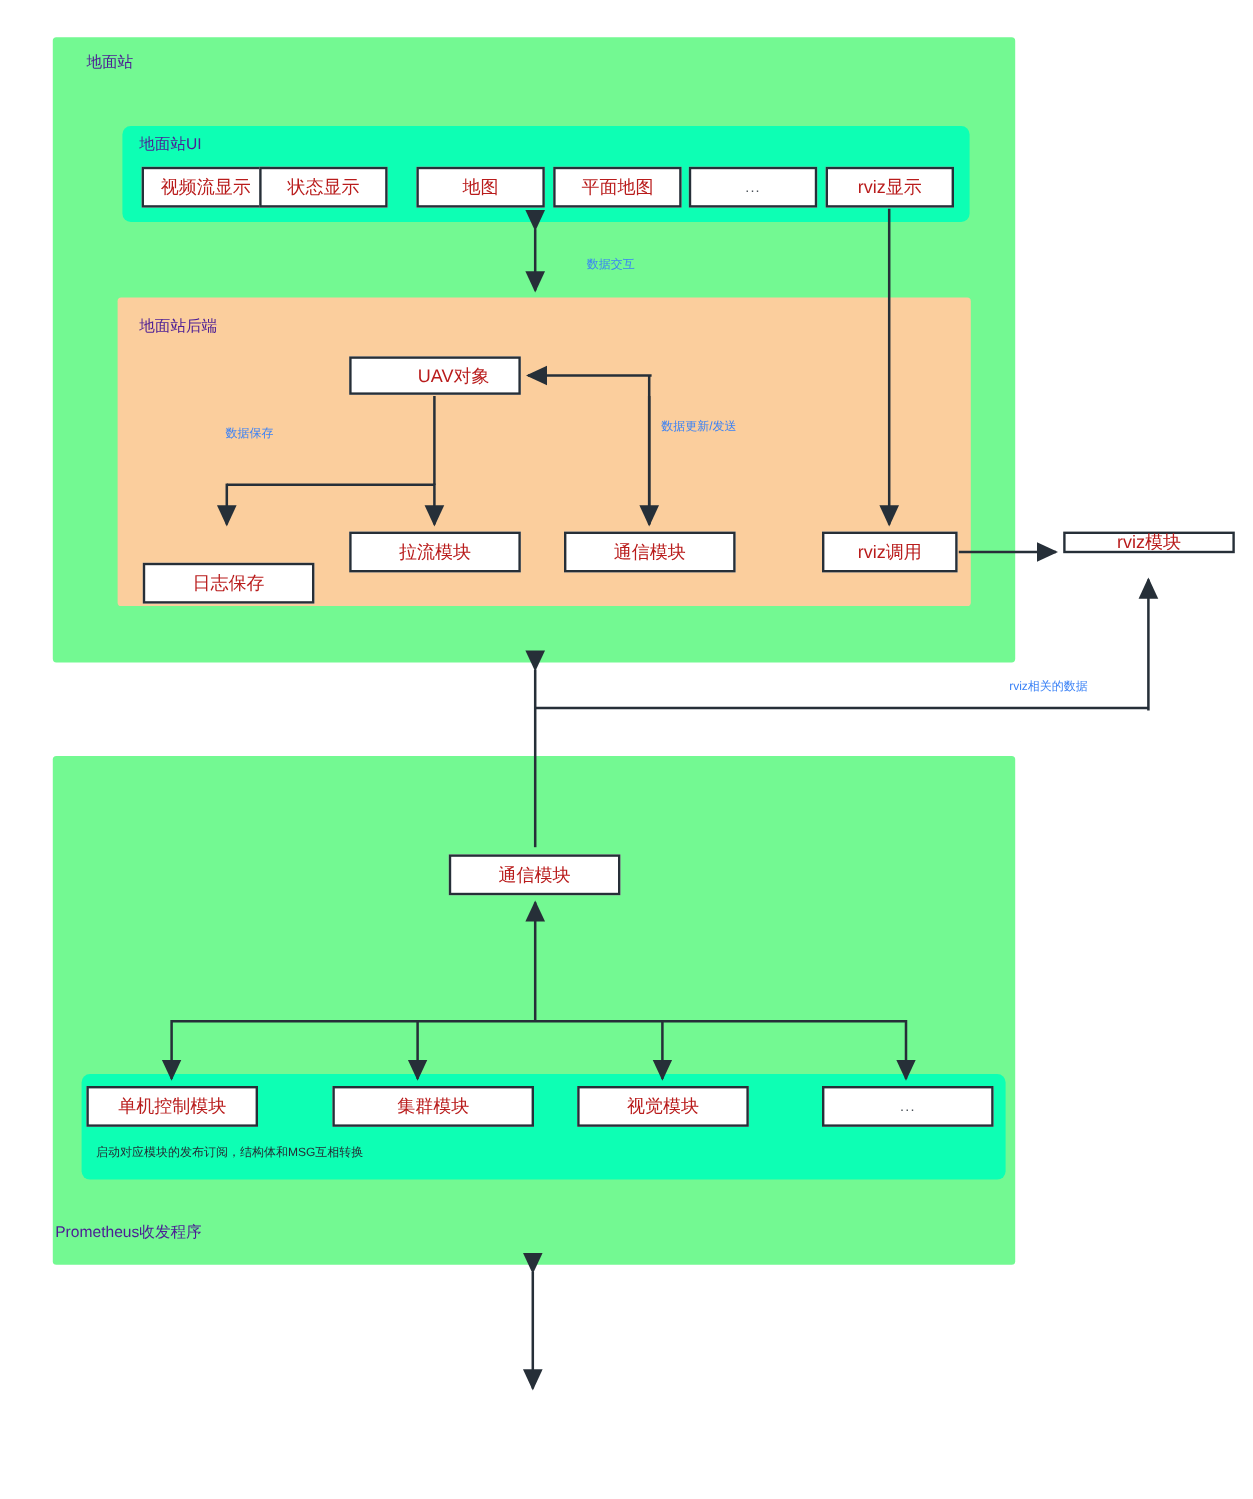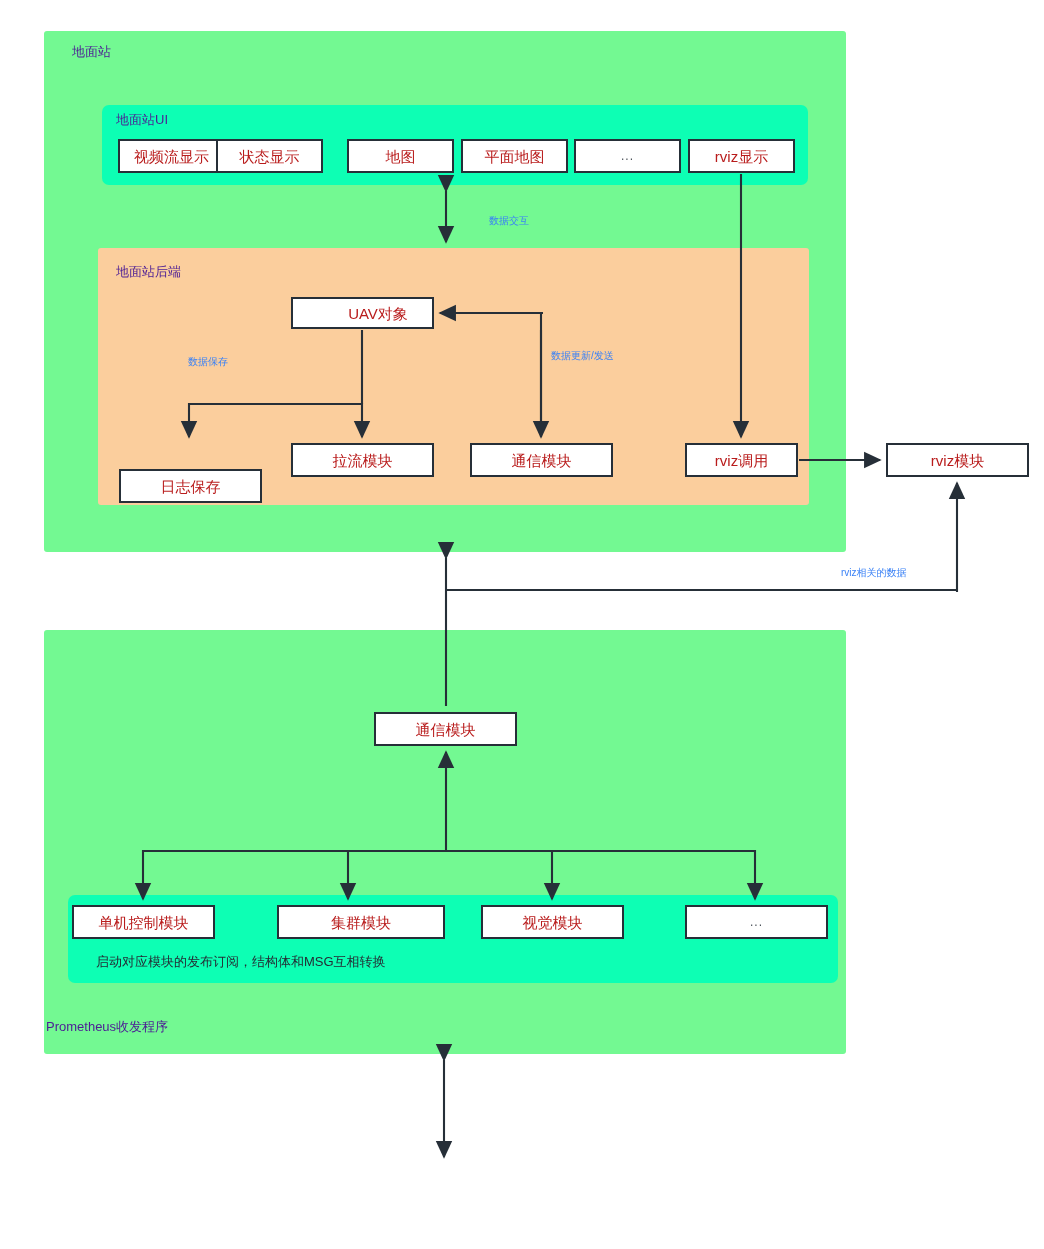--- a/index.html
+++ b/index.html
@@ -74,25 +74,24 @@
   .edge-label {
     position: absolute;
     font-size: 10px;
     color: #3b82f6;
     white-space: nowrap;
     z-index: 6;
     line-height: 1.1;
   }
   .caption {
     position: absolute;
-    font-size: 13px;
+    font-size: 10px;
     color: #252d35;
     white-space: nowrap;
     z-index: 6;
-    margin-left: 16px;
   }
 </style>
 </head>
 <body>
 
 <div id="stage">
 
   <div class="region region-green" style="left:44px; top:31px; width:802px; height:521px;"></div>
   <div class="region-label" style="left:72px; top:45px;">地面站</div>
 
@@ -108,21 +107,21 @@
 
   <div class="region region-orange" style="left:98px; top:248px; width:711px; height:257px;"></div>
   <div class="region-label" style="left:116px; top:265px;">地面站后端</div>
 
   <div class="node" style="left:291px; top:297px; width:143px; height:32px;padding-left:31px;">UAV对象</div>
   <div class="node" style="left:119px; top:443px; width:143px; height:34px;margin-top:26px;">日志保存</div>
   <div class="node" style="left:291px; top:443px; width:143px; height:34px;">拉流模块</div>
   <div class="node" style="left:470px; top:443px; width:143px; height:34px;">通信模块</div>
   <div class="node" style="left:685px; top:443px; width:113px; height:34px;">rviz调用</div>
 
-  <div class="node" style="left:886px; top:443px; width:143px; height:34px;">rviz模块</div>
+  <div class="node" style="left:886px; top:443px; width:143px; height:18px;">rviz模块</div>
 
   <div class="edge-label" style="left:489px; top:215px;">数据交互</div>
   <div class="edge-label" style="left:188px; top:356px;">数据保存</div>
   <div class="edge-label" style="left:551px; top:350px;">数据更新/发送</div>
   <div class="edge-label" style="left:841px; top:567px;">rviz相关的数据</div>
 
   <div class="region region-green" style="left:44px; top:630px; width:802px; height:424px;"></div>
   <div class="region-label" style="left:46px; top:1020px;">Prometheus收发程序</div>
 
   <div class="node" style="left:374px; top:712px; width:143px; height:34px;">通信模块</div>

